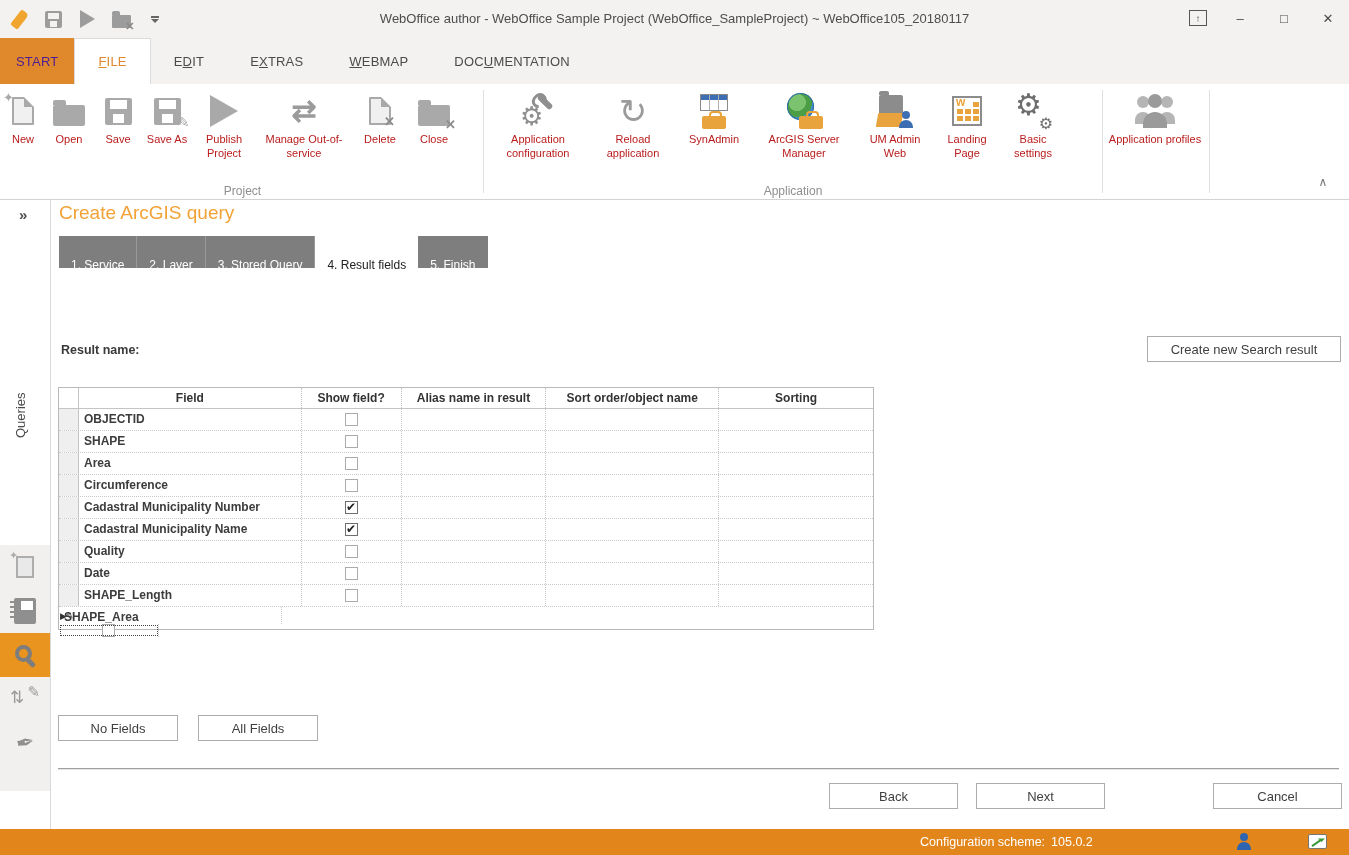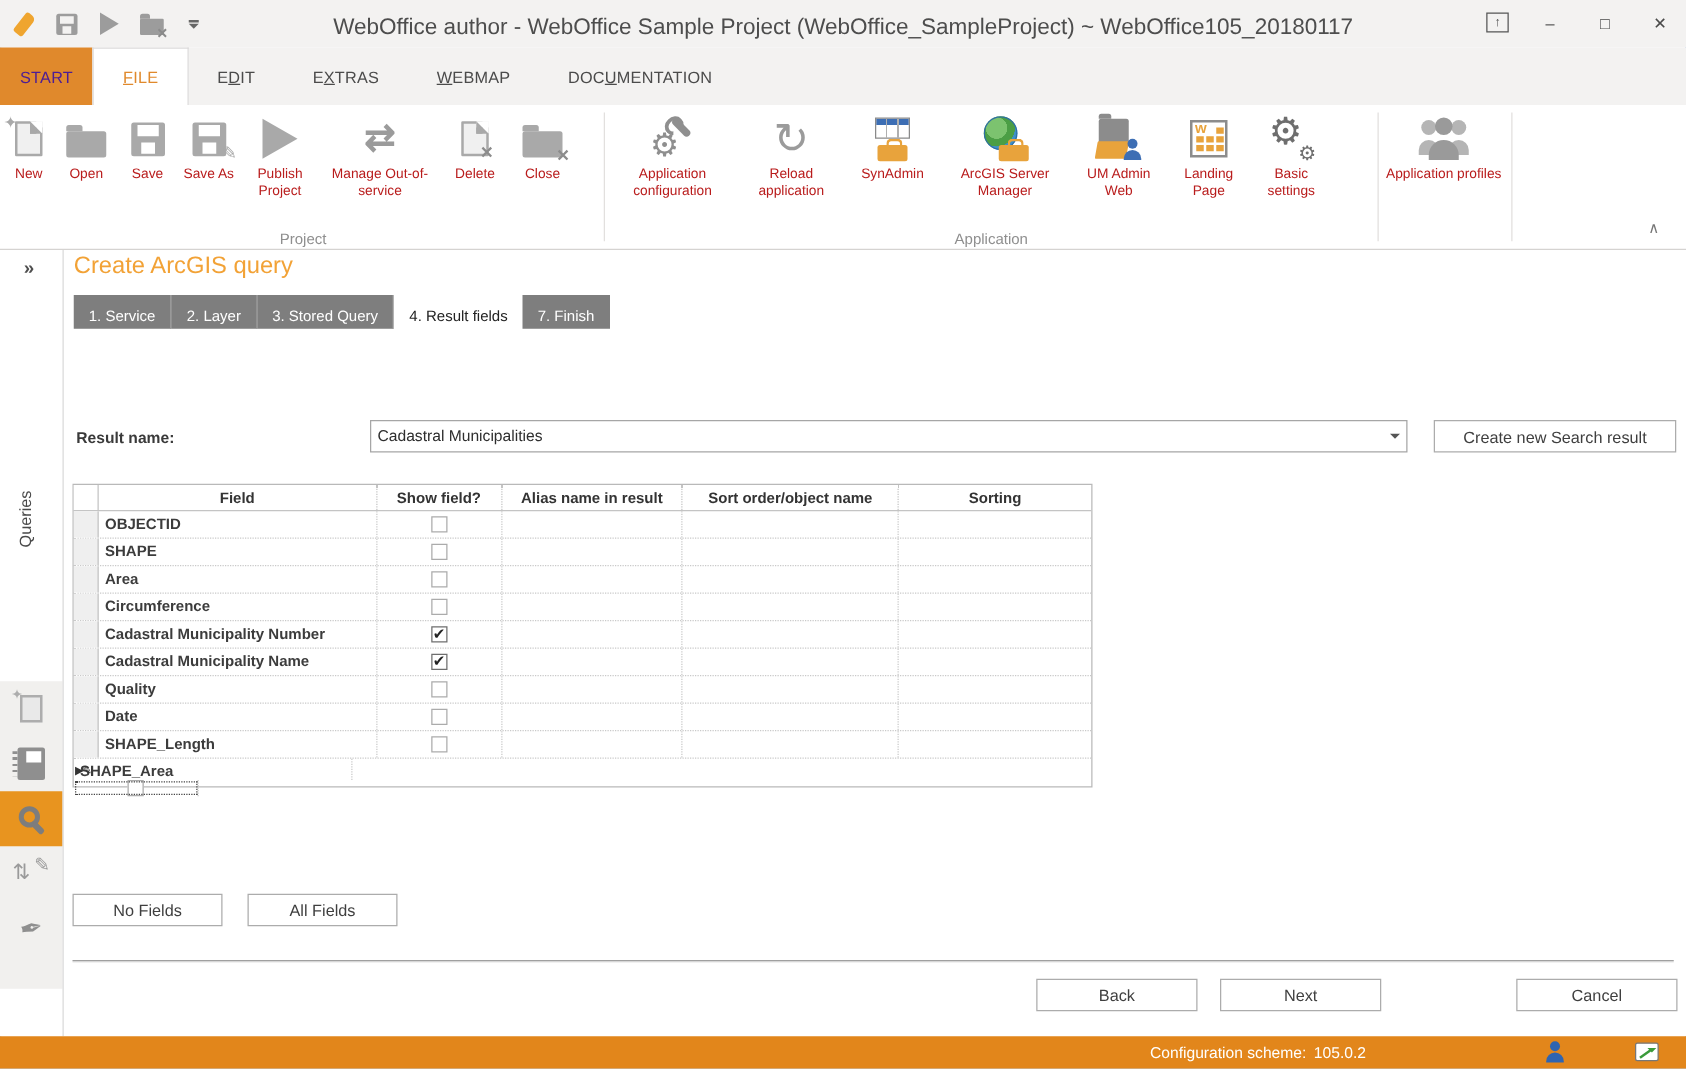--- a/index.html
+++ b/index.html
@@ -18,21 +18,21 @@
   .qa-floppy { width:17px; height:17px; background:#9C9C9C; border-radius:2px; position:relative; }
   .qa-floppy::before { content:""; position:absolute; left:3px; top:2px; width:11px; height:6px; background:#F3F2F1; }
   .qa-floppy::after  { content:""; position:absolute; left:5px; bottom:1px; width:7px; height:6px; background:#F3F2F1; }
   .qa-play { width:0; height:0; border-left:15px solid #9C9C9C; border-top:9px solid transparent; border-bottom:9px solid transparent; }
   .qa-folderx { width:19px; height:13px; background:#9C9C9C; border-radius:1px; position:relative; margin-top:4px; }
   .qa-folderx::before { content:""; position:absolute; top:-4px; left:0; width:8px; height:4px; background:#9C9C9C; border-radius:2px 2px 0 0; }
   .qa-folderx::after { content:"✕"; position:absolute; right:-4px; bottom:-5px; font-size:11px; font-weight:bold; color:#8A8A8A; }
   .qa-caret { display:flex; flex-direction:column; align-items:center; }
   .qa-caret i { display:block; width:8px; height:2px; background:#666; margin-bottom:1px; }
   .qa-caret b { width:0; height:0; border-top:4px solid #666; border-left:4px solid transparent; border-right:4px solid transparent; }
-  #window-title { position:absolute; left:0; right:0; top:11px; text-align:center; font-size:18px; color:#4D4D4D; }
+  #window-title { position:absolute; left:0; right:0; top:11px; text-align:center; font-size:13px; color:#4D4D4D; }
   .win-controls { position:absolute; right:10px; top:8px; display:flex; gap:22px; align-items:center; }
   .wc { width:22px; height:20px; display:flex; align-items:center; justify-content:center; font-size:13px; color:#4A4A4A; }
   .wc-pin { border:1px solid #555; width:18px; height:16px; font-size:10px; }
 
   
   #tabrow { position:absolute; left:0; top:38px; width:1349px; height:46px; background:#F3F2F1; display:flex; }
   .rtab { height:46px; display:flex; align-items:center; padding:0 23px; font-size:13px; color:#4B4B4B; letter-spacing:.2px; }
   .rtab .accel { text-decoration:underline; }
   .rtab.start { background:#E0892C; color:#4c1d95; padding:0 16px; }
   .rtab.selected { background:#fff; color:#E0892C; border:1px solid #DCDADA; border-bottom:none; }
@@ -117,21 +117,21 @@
   .si-search { width:17px; height:17px; border:4px solid #7D7D7D; border-radius:50%; position:relative; margin:-4px 4px 0 0; }
   .si-search::after { content:""; position:absolute; width:5px; height:11px; background:#7D7D7D; bottom:-10px; right:-5px; transform:rotate(-45deg); border-radius:2px; }
   .si-edit { position:relative; width:26px; height:24px; }
   .si-edit .arr { position:absolute; left:-2px; top:0; font-size:17px; color:#9A9A9A; }
   .si-edit .pen { position:absolute; right:-2px; top:-4px; font-size:15px; color:#9A9A9A; transform:rotate(0deg); }
   .si-pen { font-size:22px; color:#8F8F8F; display:inline-block; transform:rotate(-12deg); }
 
   #main { position:absolute; left:50px; top:0; right:0; bottom:0; border-left:1px solid #DADADA; }
   #wizard-title { position:absolute; left:8px; top:2px; font-size:19px; color:#F2A236; font-weight:400; }
   #steps { position:absolute; left:8px; top:36px; height:27px; display:flex; }
-  .step { padding:4px 12px; line-height:27px; font-size:12px; background:#7E7E7E; color:#fff; border-right:1px solid #999; }
+  .step { padding:16px 12px; line-height:27px; font-size:12px; background:#7E7E7E; color:#fff; border-right:1px solid #999; }
   .step.active { background:#fff; color:#222; border-right:none; }
   .step:last-child { border-right:none; }
 
   #result-label { position:absolute; left:10px; top:143px; font-size:12.5px; font-weight:bold; color:#3A3A3A; }
   #result-combo { position:absolute; left:245px; top:136px; width:830px; height:26px; border:1px solid #A6A6A6; background:#fff; }
   #result-combo .val { position:absolute; left:5px; top:5px; font-size:12.5px; color:#2E2E2E; }
   #result-combo .dd { position:absolute; right:0; top:0; width:18px; height:24px; display:flex; align-items:center; justify-content:center; }
   #result-combo .dd::after { content:""; border-top:4px solid #555; border-left:4px solid transparent; border-right:4px solid transparent; }
   .btn { position:absolute; height:26px; border:1px solid #ACACAC; background:#fff; font-size:13px; color:#3F3F3F; display:flex; align-items:center; justify-content:center; }
   #create-btn { left:1096px; top:136px; width:194px; }
@@ -417,28 +417,24 @@
   </div>
 
   <div id="main">
     <div id="wizard-title">Create ArcGIS query</div>
 
     <div id="steps">
       <div class="step">1. Service</div>
       <div class="step">2. Layer</div>
       <div class="step">3. Stored Query</div>
       <div class="step active">4. Result fields</div>
-      <div class="step">7. Finish</div>
+      <div class="step">5. Finish</div>
     </div>
 
     <div id="result-label">Result name:</div>
-    <div id="result-combo">
-      <span class="val">Cadastral Municipalities</span>
-      <span class="dd"></span>
-    </div>
     <div class="btn" id="create-btn">Create new Search result</div>
 
     <div id="fields-table">
       <div class="thead">
         <div class="col-sel"></div>
         <div class="col-field" style="padding:0; font-weight:600;">Field</div>
         <div class="col-show" style="display:block;">Show field?</div>
         <div class="col-alias">Alias name in result</div>
         <div class="col-sort">Sort order/object name</div>
         <div class="col-sorting">Sorting</div>

